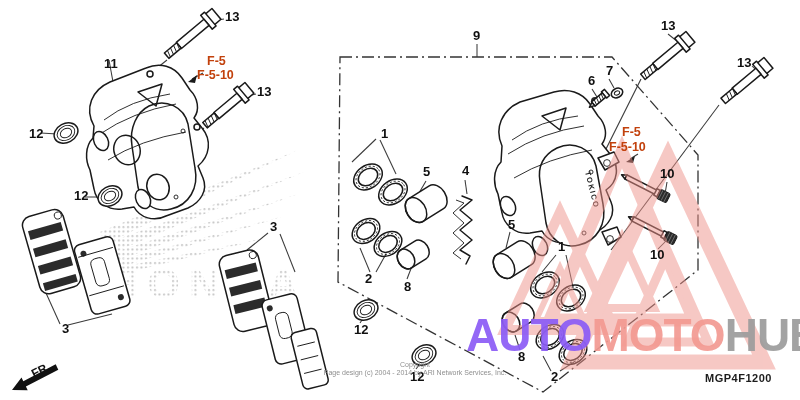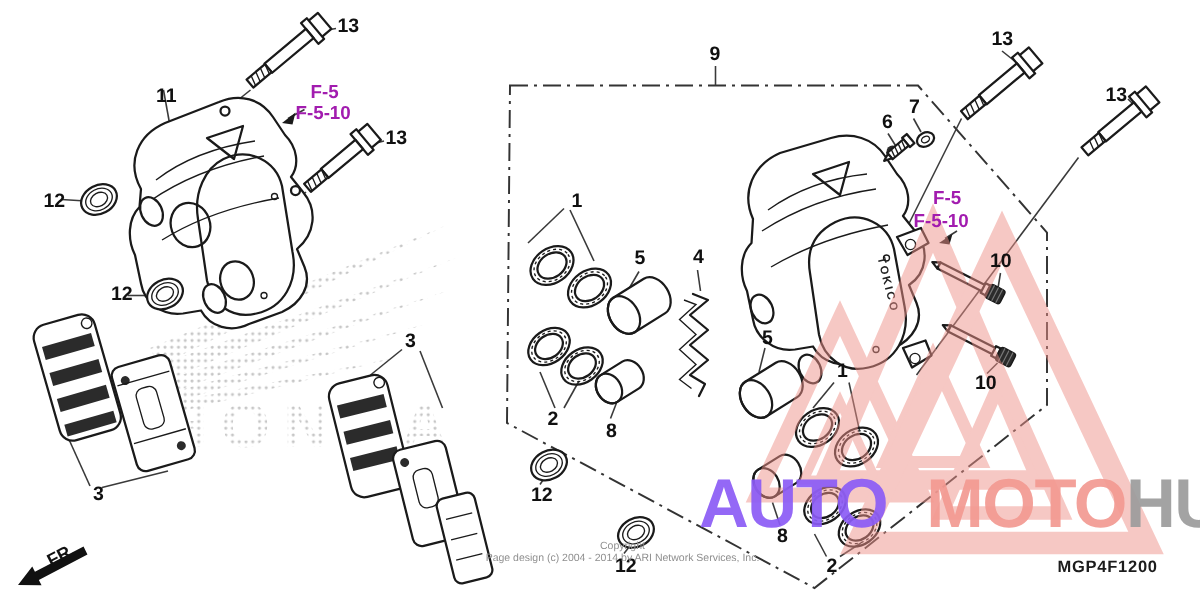--- a/index.html
+++ b/index.html
@@ -5,24 +5,24 @@
   html,body{margin:0;padding:0;background:#fff;}
   #stage{position:relative;width:800px;height:400px;background:#fff;overflow:hidden;
          font-family:"Liberation Sans",sans-serif;}
   svg{position:absolute;left:0;top:0;}
   .ln{fill:none;stroke:#1a1a1a;stroke-width:1.5;stroke-linejoin:round;stroke-linecap:round;}
   .fw{fill:#fff;stroke:#1a1a1a;stroke-width:1.5;stroke-linejoin:round;}
   .thin{fill:none;stroke:#1a1a1a;stroke-width:0.9;}
   .lead{fill:none;stroke:#3a3a3a;stroke-width:1.05;}
   .dark{fill:#2b2b2b;stroke:none;}
   .callout{position:absolute;font-weight:700;font-size:13px;color:#101010;letter-spacing:0;line-height:14px;}
-  .ref{position:absolute;font-weight:700;font-size:12.5px;color:#a21caf;line-height:13px;}
+  .ref{position:absolute;font-weight:700;font-size:12.5px;color:#c2410c;line-height:13px;}
   #wordmark{position:absolute;left:466px;top:312px;font-weight:700;font-size:46px;
             letter-spacing:-1px;line-height:46px;opacity:.92;white-space:nowrap;}
-  #wordmark .w1{color:#8b5cf6;} #wordmark .w2{color:#f39a92;margin-left:26px;} #wordmark .w3{color:#9c9c9c;}
+  #wordmark .w1{color:#8b5cf6;} #wordmark .w2{color:#f39a92;} #wordmark .w3{color:#9c9c9c;}
   #copyright{position:absolute;left:295px;top:361px;width:240px;text-align:center;
              font-size:7px;color:#8f8f8f;line-height:8px;}
   #diagram-code{position:absolute;left:705px;top:372px;font-weight:700;font-size:11px;
                 color:#1c1c1c;letter-spacing:.5px;}
 </style>
 </head>
 <body>
 
 <div id="stage">
 

